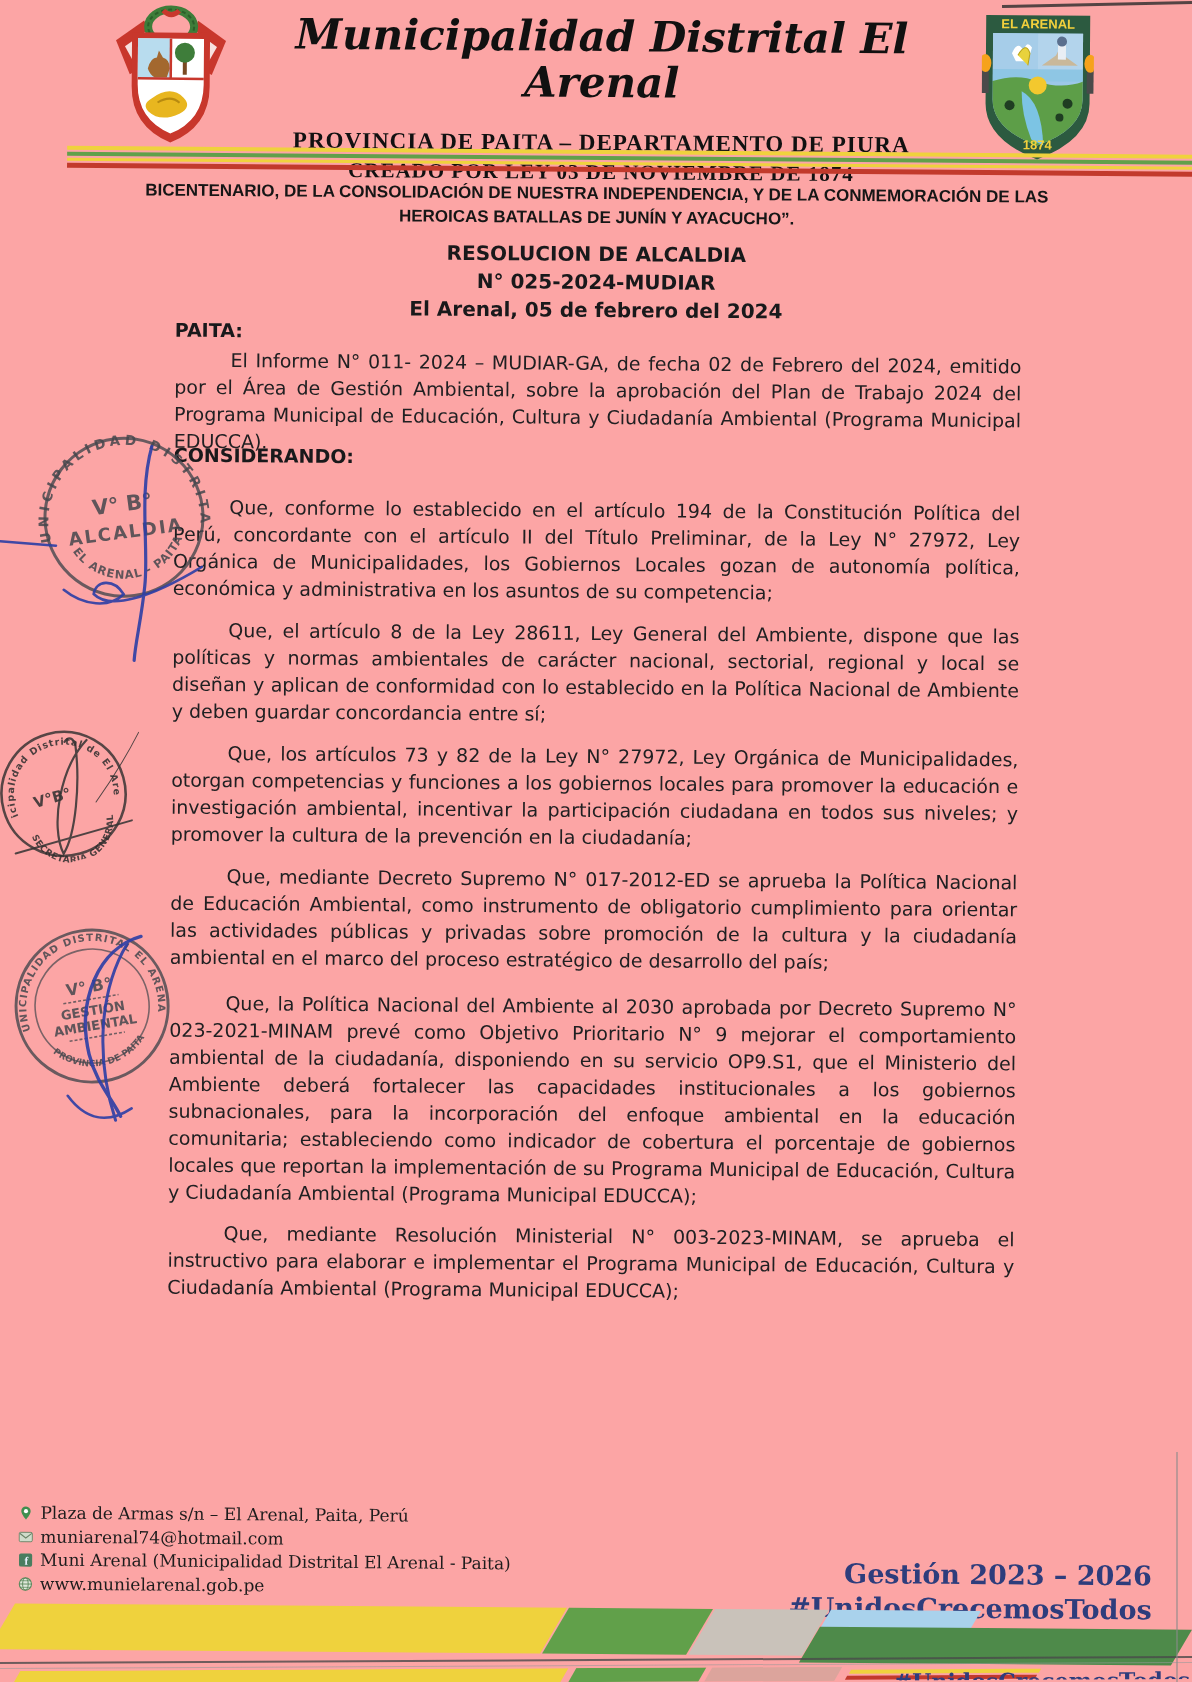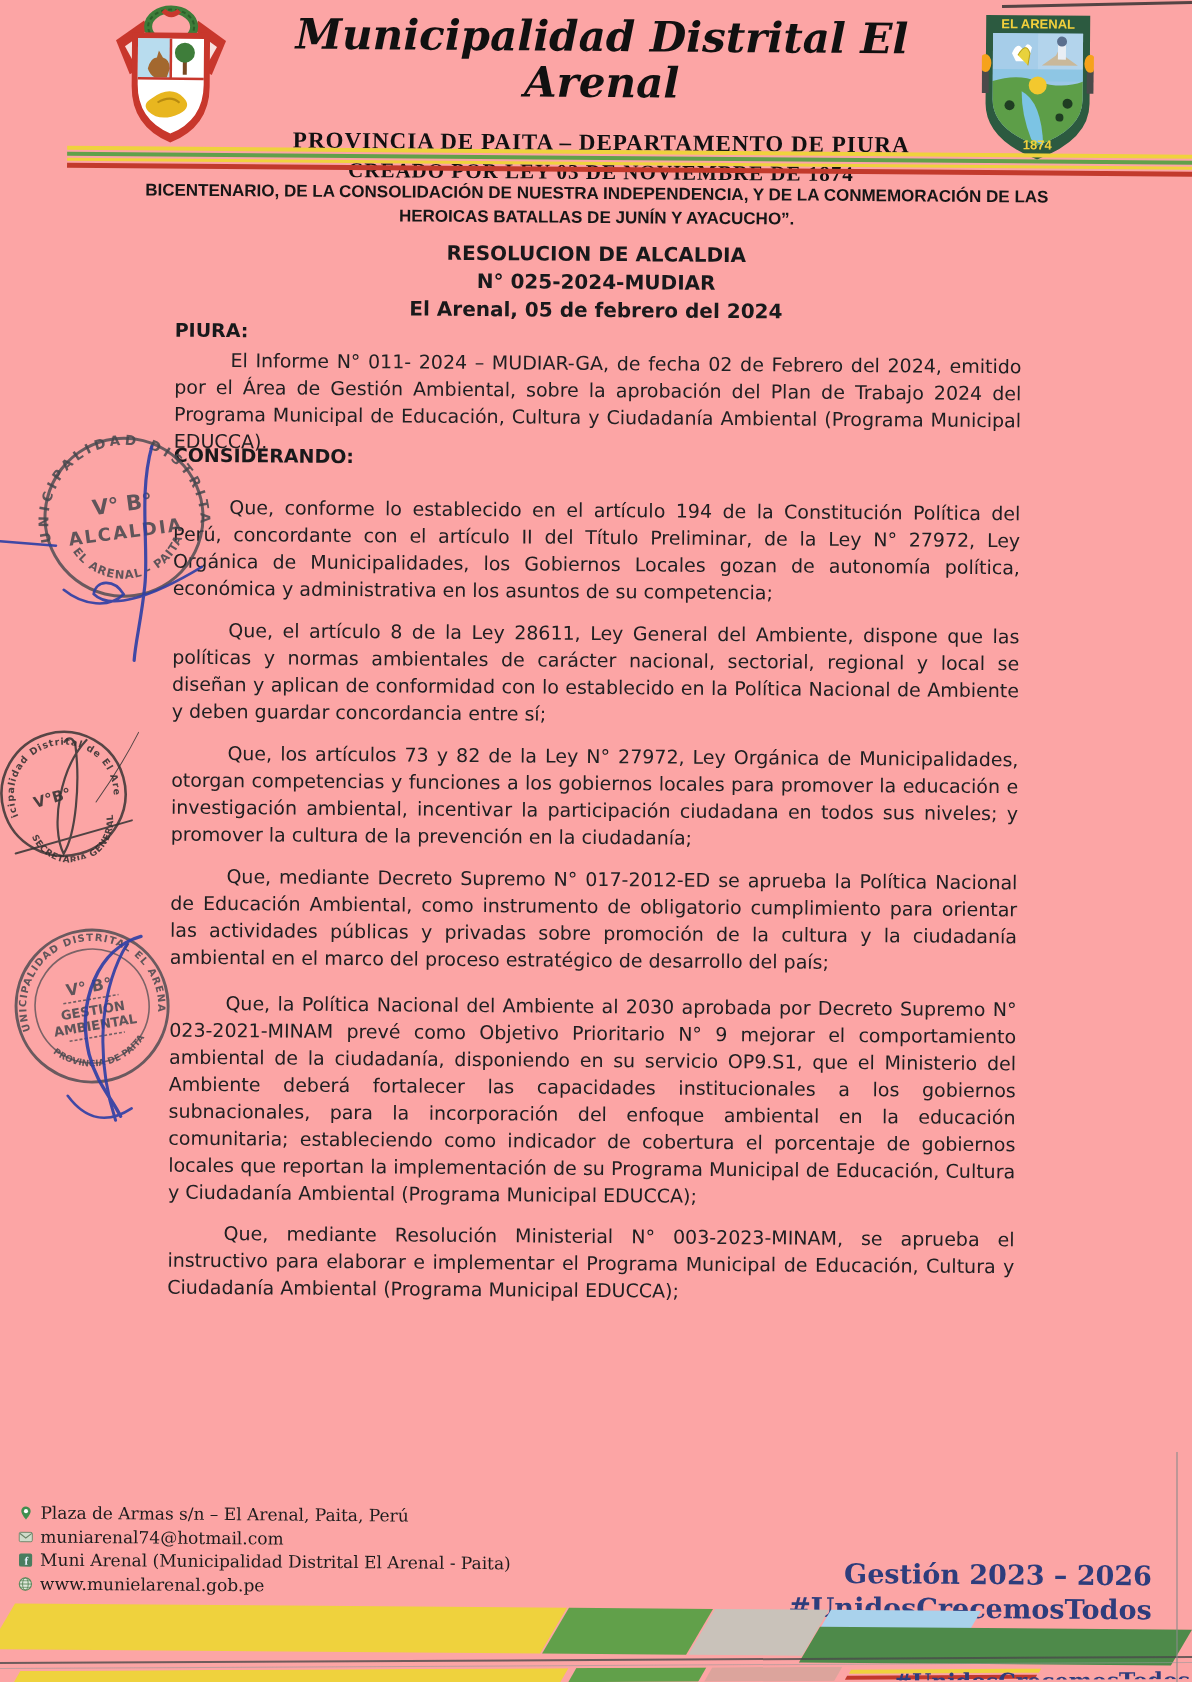--- a/index.html
+++ b/index.html
@@ -139,21 +139,21 @@
     <div>BICENTENARIO, DE LA CONSOLIDACIÓN DE NUESTRA INDEPENDENCIA, Y DE LA CONMEMORACIÓN DE LAS</div>
     <div>HEROICAS BATALLAS DE JUNÍN Y AYACUCHO”.</div>
   </div>
 
   <div class="title-block">
     <div>RESOLUCION DE ALCALDIA</div>
     <div>N° 025-2024-MUDIAR</div>
     <div>El Arenal, 05 de febrero del 2024</div>
   </div>
 
-  <div class="doc-label" style="top:322px">PIURA:</div>
+  <div class="doc-label" style="top:322px">PAITA:</div>
   <p class="para" style="top:350px">El Informe N° 011- 2024 – MUDIAR-GA, de fecha 02 de Febrero del 2024, emitido por el Área de Gestión Ambiental, sobre la aprobación del Plan de Trabajo 2024 del Programa Municipal de Educación, Cultura y Ciudadanía Ambiental (Programa Municipal EDUCCA).</p>
   <div class="doc-label" style="top:447px">CONSIDERANDO:</div>
 
   <p class="para" style="top:497px">Que, conforme lo establecido en el artículo 194 de la Constitución Política del Perú, concordante con el artículo II del Título Preliminar, de la Ley N° 27972, Ley Orgánica de Municipalidades, los Gobiernos Locales gozan de autonomía política, económica y administrativa en los asuntos de su competencia;</p>
   <p class="para" style="top:620px">Que, el artículo 8 de la Ley 28611, Ley General del Ambiente, dispone que las políticas y normas ambientales de carácter nacional, sectorial, regional y local se diseñan y aplican de conformidad con lo establecido en la Política Nacional de Ambiente y deben guardar concordancia entre sí;</p>
   <p class="para" style="top:743px">Que, los artículos 73 y 82 de la Ley N° 27972, Ley Orgánica de Municipalidades, otorgan competencias y funciones a los gobiernos locales para promover la educación e investigación ambiental, incentivar la participación ciudadana en todos sus niveles; y promover la cultura de la prevención en la ciudadanía;</p>
   <p class="para" style="top:866px">Que, mediante Decreto Supremo N° 017-2012-ED se aprueba la Política Nacional de Educación Ambiental, como instrumento de obligatorio cumplimiento para orientar las actividades públicas y privadas sobre promoción de la cultura y la ciudadanía ambiental en el marco del proceso estratégico de desarrollo del país;</p>
   <p class="para" style="top:993px">Que, la Política Nacional del Ambiente al 2030 aprobada por Decreto Supremo N° 023-2021-MINAM prevé como Objetivo Prioritario N° 9 mejorar el comportamiento ambiental de la ciudadanía, disponiendo en su servicio OP9.S1, que el Ministerio del Ambiente deberá fortalecer las capacidades institucionales a los gobiernos subnacionales, para la incorporación del enfoque ambiental en la educación comunitaria; estableciendo como indicador de cobertura el porcentaje de gobiernos locales que reportan la implementación de su Programa Municipal de Educación, Cultura y Ciudadanía Ambiental (Programa Municipal EDUCCA);</p>
   <p class="para" style="top:1223px">Que, mediante Resolución Ministerial N° 003-2023-MINAM, se aprueba el instructivo para elaborar e implementar el Programa Municipal de Educación, Cultura y Ciudadanía Ambiental (Programa Municipal EDUCCA);</p>
 

